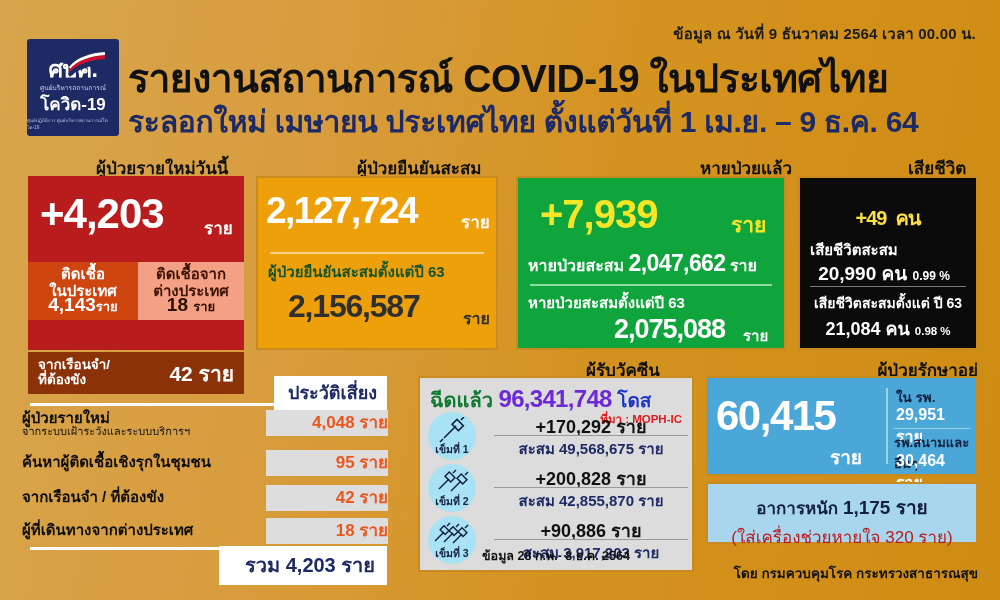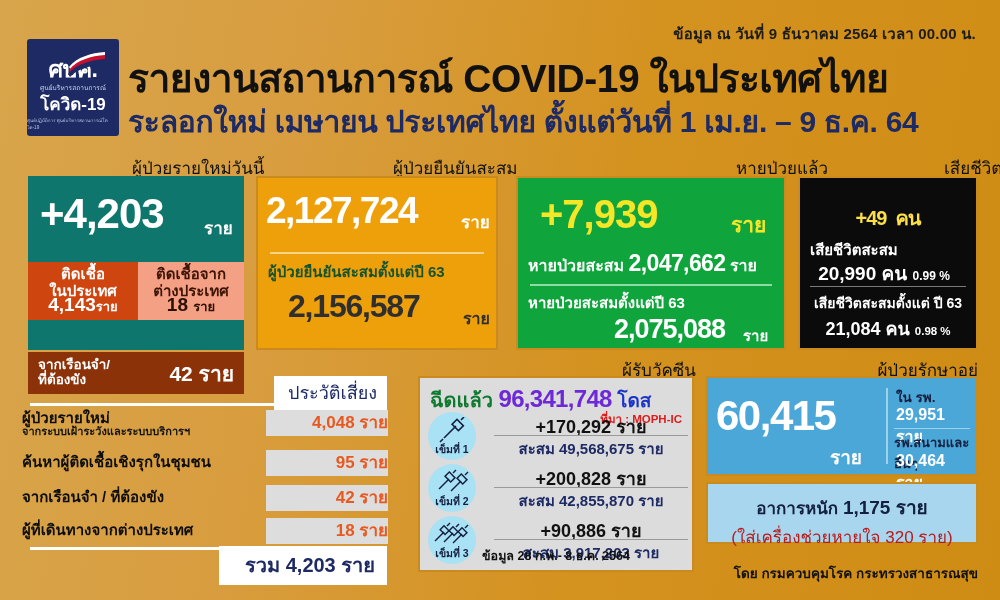--- a/index.html
+++ b/index.html
@@ -30,27 +30,27 @@
   .title1{
     position:absolute; left:128px; top:47px;
     font-size:39px; font-weight:800; color:#111; letter-spacing:-.5px; white-space:nowrap;
   }
   .title2{
     position:absolute; left:128px; top:98px;
     font-size:30px; font-weight:800; color:#1d2a64; letter-spacing:-.3px; white-space:nowrap;
   }
 
   
-  .cap{position:absolute;font-size:17px;font-weight:400;color:#101010;white-space:nowrap;margin-left:36px;}
+  .cap{position:absolute;font-size:17px;font-weight:700;color:#101010;white-space:nowrap;}
 
   
   .card{position:absolute;border:2px solid #c98b20;}
 
   
-  #c-new{left:28px;top:176px;width:216px;height:174px;background:#0f766e;border:none;}
+  #c-new{left:28px;top:176px;width:216px;height:174px;background:#b91c1c;border:none;}
   #c-new .big{position:absolute;left:12px;top:14px;font-size:42px;font-weight:800;color:#fff;letter-spacing:-1px;}
   #c-new .unit{position:absolute;left:176px;top:38px;font-size:17px;font-weight:700;color:#fff;}
   .split{position:absolute;top:86px;height:58px;}
   #s-dom{left:0;width:110px;background:#cf4510;}
   #s-for{left:110px;width:106px;background:#f4a084;}
   .split .lab{position:absolute;left:0;right:0;top:4px;text-align:center;font-size:15px;font-weight:700;line-height:1.12;}
   #s-dom .lab{color:#fff;}
   #s-for .lab{color:#3d1304;}
   .split .val{position:absolute;left:0;right:0;bottom:3px;text-align:center;font-size:19px;font-weight:800;}
   #s-dom .val{color:#fff;}
@@ -91,21 +91,21 @@
   #c-die .hr{position:absolute;left:10px;right:10px;top:108px;height:1px;background:#7a7a7a;}
   #c-die .s2{position:absolute;left:0;right:0;top:114px;text-align:center;font-size:14px;font-weight:700;color:#fff;}
   #c-die .v2{position:absolute;left:0;right:0;top:136px;text-align:center;font-size:18px;font-weight:800;color:#fff;}
   #c-die .v2 i{font-style:normal;font-size:11.5px;font-weight:700;}
 
   
   #risk-cap{right:613px;top:376px;background:#fff;padding:2px 10px 3px 14px;color:#1d2a64;font-size:18px;}
   .riskline{position:absolute;left:30px;width:356px;height:3px;background:#fff;}
   .rrow{position:absolute;left:22px;width:366px;height:30px;}
   .rrow .rl{position:absolute;left:0;top:0;font-size:15px;font-weight:700;color:#0d0d0d;line-height:1.05;}
-  .rrow .rl small{display:block;font-size:11px;font-weight:700;color:#131313;}
+  .rrow .rl small{display:block;font-size:11px;font-weight:400;color:#131313;}
   .rrow .rv{position:absolute;right:0;top:0;width:122px;height:26px;background:#dddddd;
             text-align:right;line-height:26px;font-size:17px;font-weight:800;color:#e8581f;}
   #risk-total{position:absolute;right:613px;top:546px;background:#fff;padding:3px 12px 4px 26px;
               color:#1d2a64;font-size:20px;font-weight:800;}
 
   
   #vac-cap{left:586px;top:356px;}
   #c-vac{left:418px;top:376px;width:276px;height:196px;background:#dcdcdc;}
   #vac-head{position:absolute;left:10px;top:6px;font-size:20px;font-weight:800;color:#0e7a2f;white-space:nowrap;}
   #vac-head b{color:#6d28d9;font-size:24px;letter-spacing:-.7px;}

